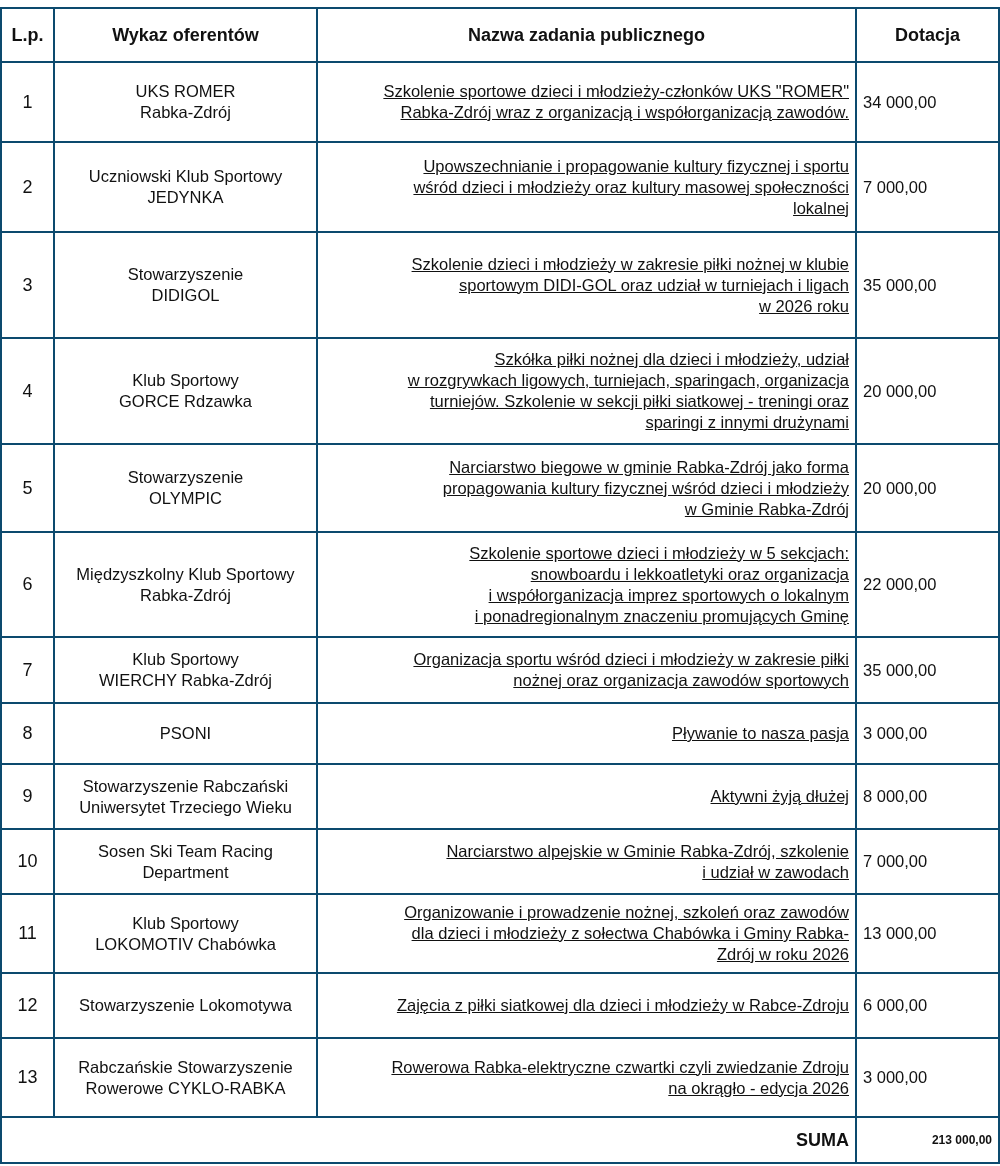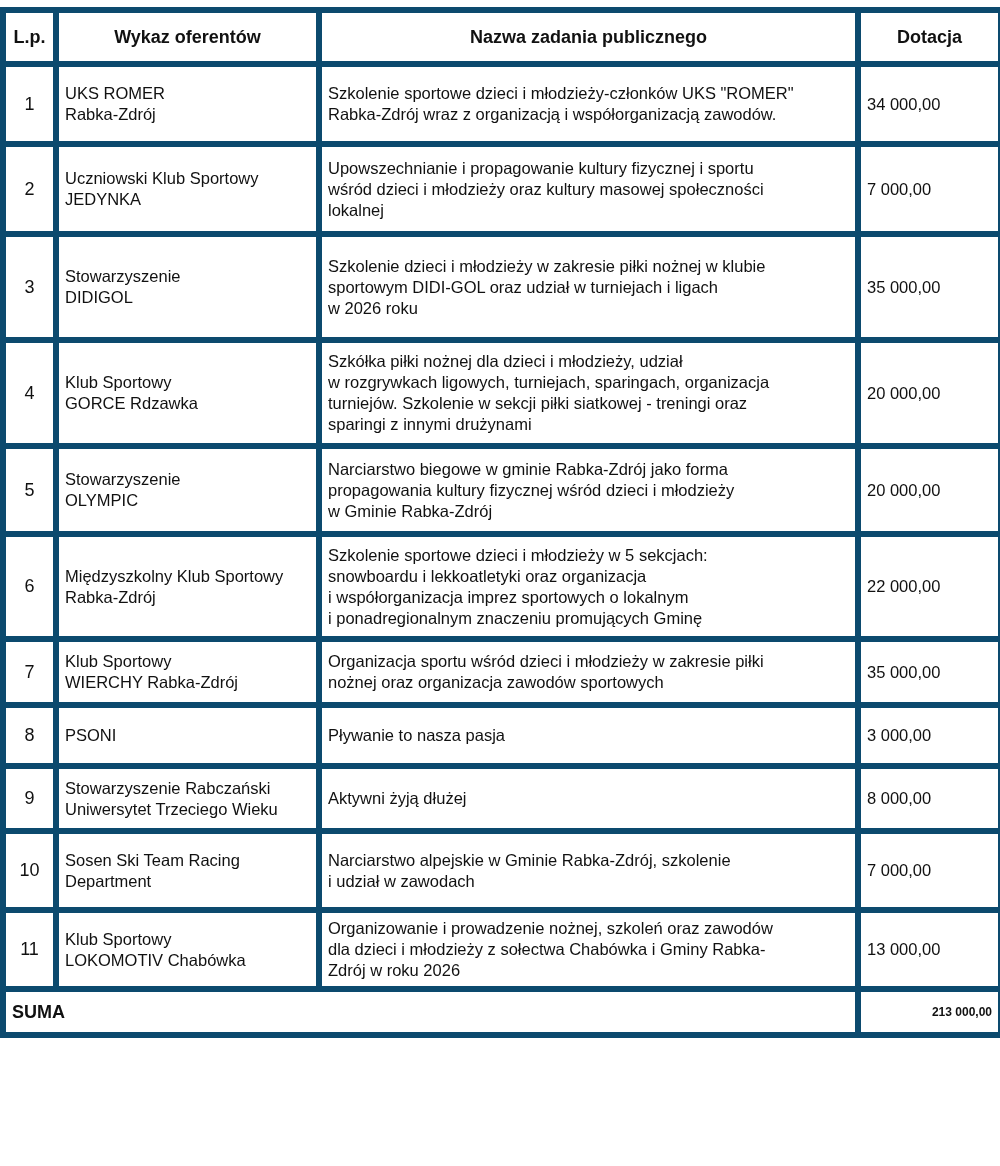--- a/index.html
+++ b/index.html
@@ -6,34 +6,34 @@
     body { width: 1000px; height: 1166px; overflow: hidden; font-family: "Liberation Sans", sans-serif; color: #111; }
     table.grants {
       position: absolute; left: 0; top: 7px;
       width: 998px;
       border-collapse: collapse;
       table-layout: fixed;
       font-size: 16.5px;
       line-height: 21px;
     }
     table.grants td, table.grants th {
-      border: 6px solid #0c4a6e;
+      border: 2px solid #0c4a6e;
       padding: 0 6px;
       vertical-align: middle;
     }
     th { font-weight: bold; font-size: 18px; text-align: center; }
     col.c-lp { width: 53px; }
     col.c-ofer { width: 263px; }
     col.c-zad { width: 539px; }
     col.c-dot { width: 143px; }
     td.lp { text-align: center; font-size: 18px; }
-    td.ofer { text-align: left; }
-    td.zad { text-align: left; }
+    td.ofer { text-align: center; }
+    td.zad { text-align: right; text-decoration: underline; }
     td.dot { text-align: left; padding-right: 6px; }
-    td.suma-label { text-align: left; font-weight: bold; font-size: 18px; }
+    td.suma-label { text-align: right; font-weight: bold; font-size: 18px; }
     td.suma-value { text-align: right; font-weight: bold; font-size: 12px; padding-right: 6px; }
     .line { display: block; white-space: nowrap; }
     tr.h0 { height: 54px; }
   </style>
 </head>
 <body>
 
 <table class="grants">
   <colgroup>
     <col class="c-lp">
@@ -155,21 +155,21 @@
         <td class="lp">9</td>
         <td class="ofer">
           <span class="line">Stowarzyszenie Rabczański</span>
           <span class="line">Uniwersytet Trzeciego Wieku</span>
         </td>
         <td class="zad">
           <span class="line">Aktywni żyją dłużej</span>
         </td>
         <td class="dot">8 000,00</td>
       </tr>
-      <tr style="height: 79px;">
+      <tr style="height: 65px;">
         <td class="lp">10</td>
         <td class="ofer">
           <span class="line">Sosen Ski Team Racing</span>
           <span class="line">Department</span>
         </td>
         <td class="zad">
           <span class="line">Narciarstwo alpejskie w Gminie Rabka-Zdrój, szkolenie</span>
           <span class="line">i udział w zawodach</span>
         </td>
         <td class="dot">7 000,00</td>
@@ -179,20 +179,42 @@
         <td class="ofer">
           <span class="line">Klub Sportowy</span>
           <span class="line">LOKOMOTIV Chabówka</span>
         </td>
         <td class="zad">
           <span class="line">Organizowanie i prowadzenie nożnej, szkoleń oraz zawodów</span>
           <span class="line">dla dzieci i młodzieży z sołectwa Chabówka i Gminy Rabka-</span>
           <span class="line">Zdrój w roku 2026</span>
         </td>
         <td class="dot">13 000,00</td>
+      </tr>
+      <tr style="height: 65px;">
+        <td class="lp">12</td>
+        <td class="ofer">
+          <span class="line">Stowarzyszenie Lokomotywa</span>
+        </td>
+        <td class="zad">
+          <span class="line">Zajęcia z piłki siatkowej dla dzieci i młodzieży w Rabce-Zdroju</span>
+        </td>
+        <td class="dot">6 000,00</td>
+      </tr>
+      <tr style="height: 79px;">
+        <td class="lp">13</td>
+        <td class="ofer">
+          <span class="line">Rabczańskie Stowarzyszenie</span>
+          <span class="line">Rowerowe CYKLO-RABKA</span>
+        </td>
+        <td class="zad">
+          <span class="line">Rowerowa Rabka-elektryczne czwartki czyli zwiedzanie Zdroju</span>
+          <span class="line">na okrągło - edycja 2026</span>
+        </td>
+        <td class="dot">3 000,00</td>
       </tr>
     </tbody>
   <tfoot>
     <tr id="suma-row" style="height: 46px;">
       <td colspan="3" class="suma-label">SUMA</td>
       <td class="suma-value">213 000,00</td>
     </tr>
   </tfoot>
 </table>
 

